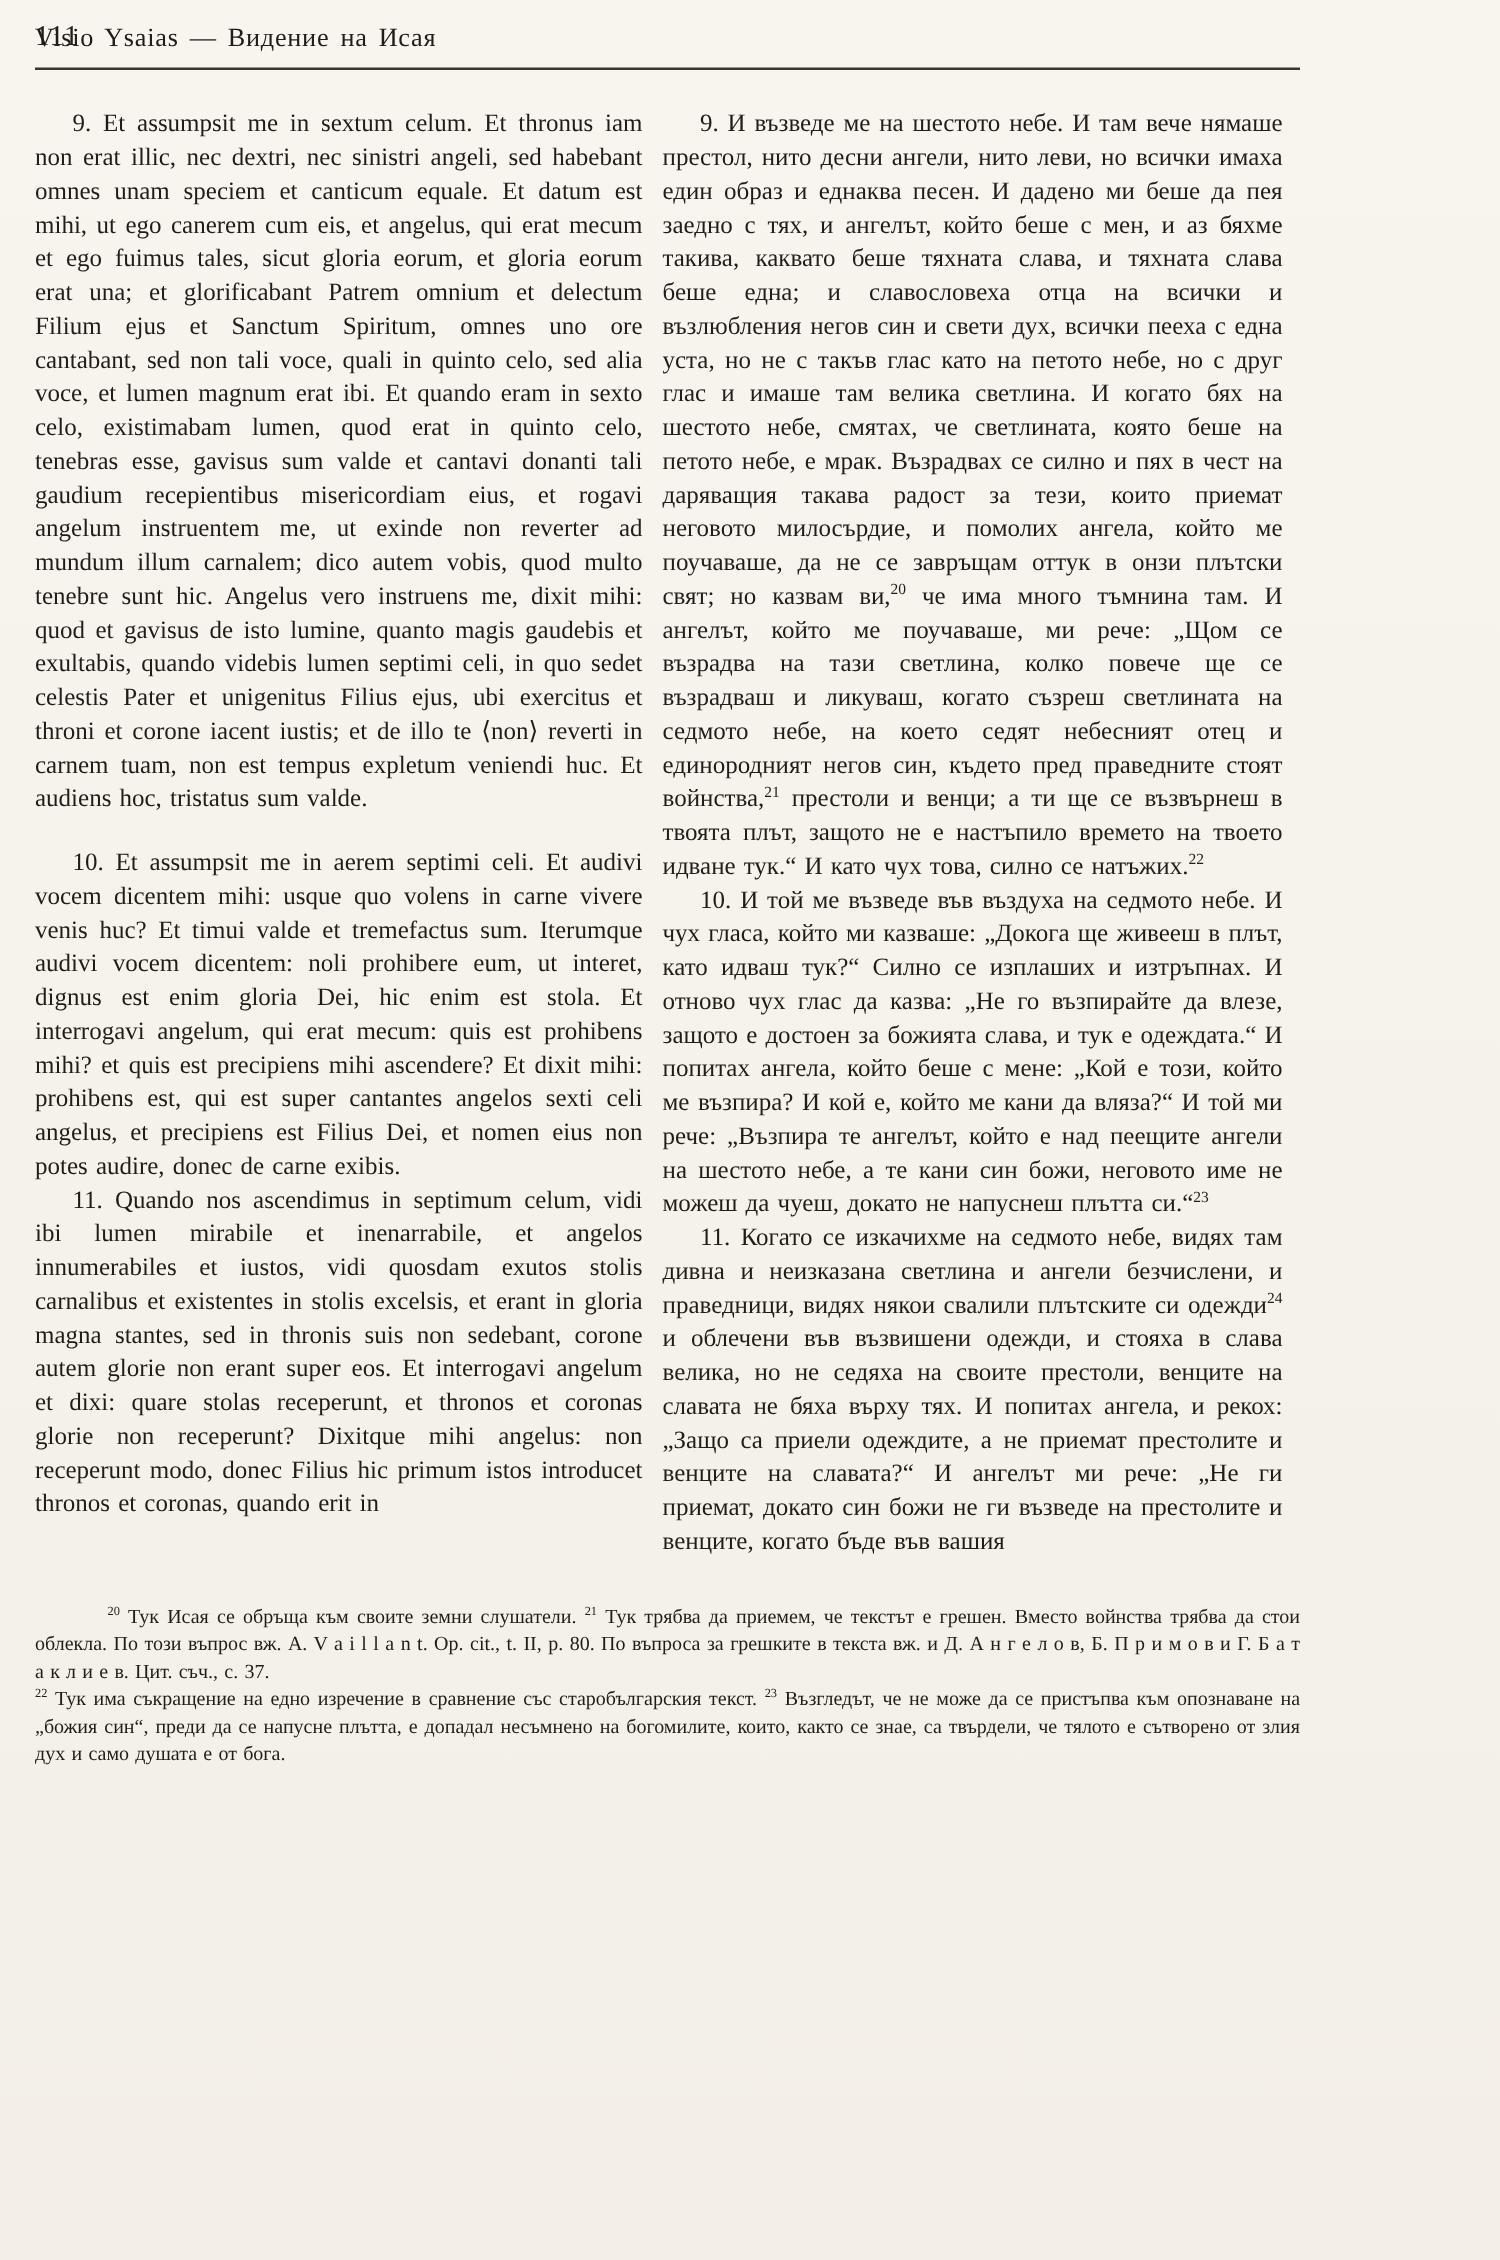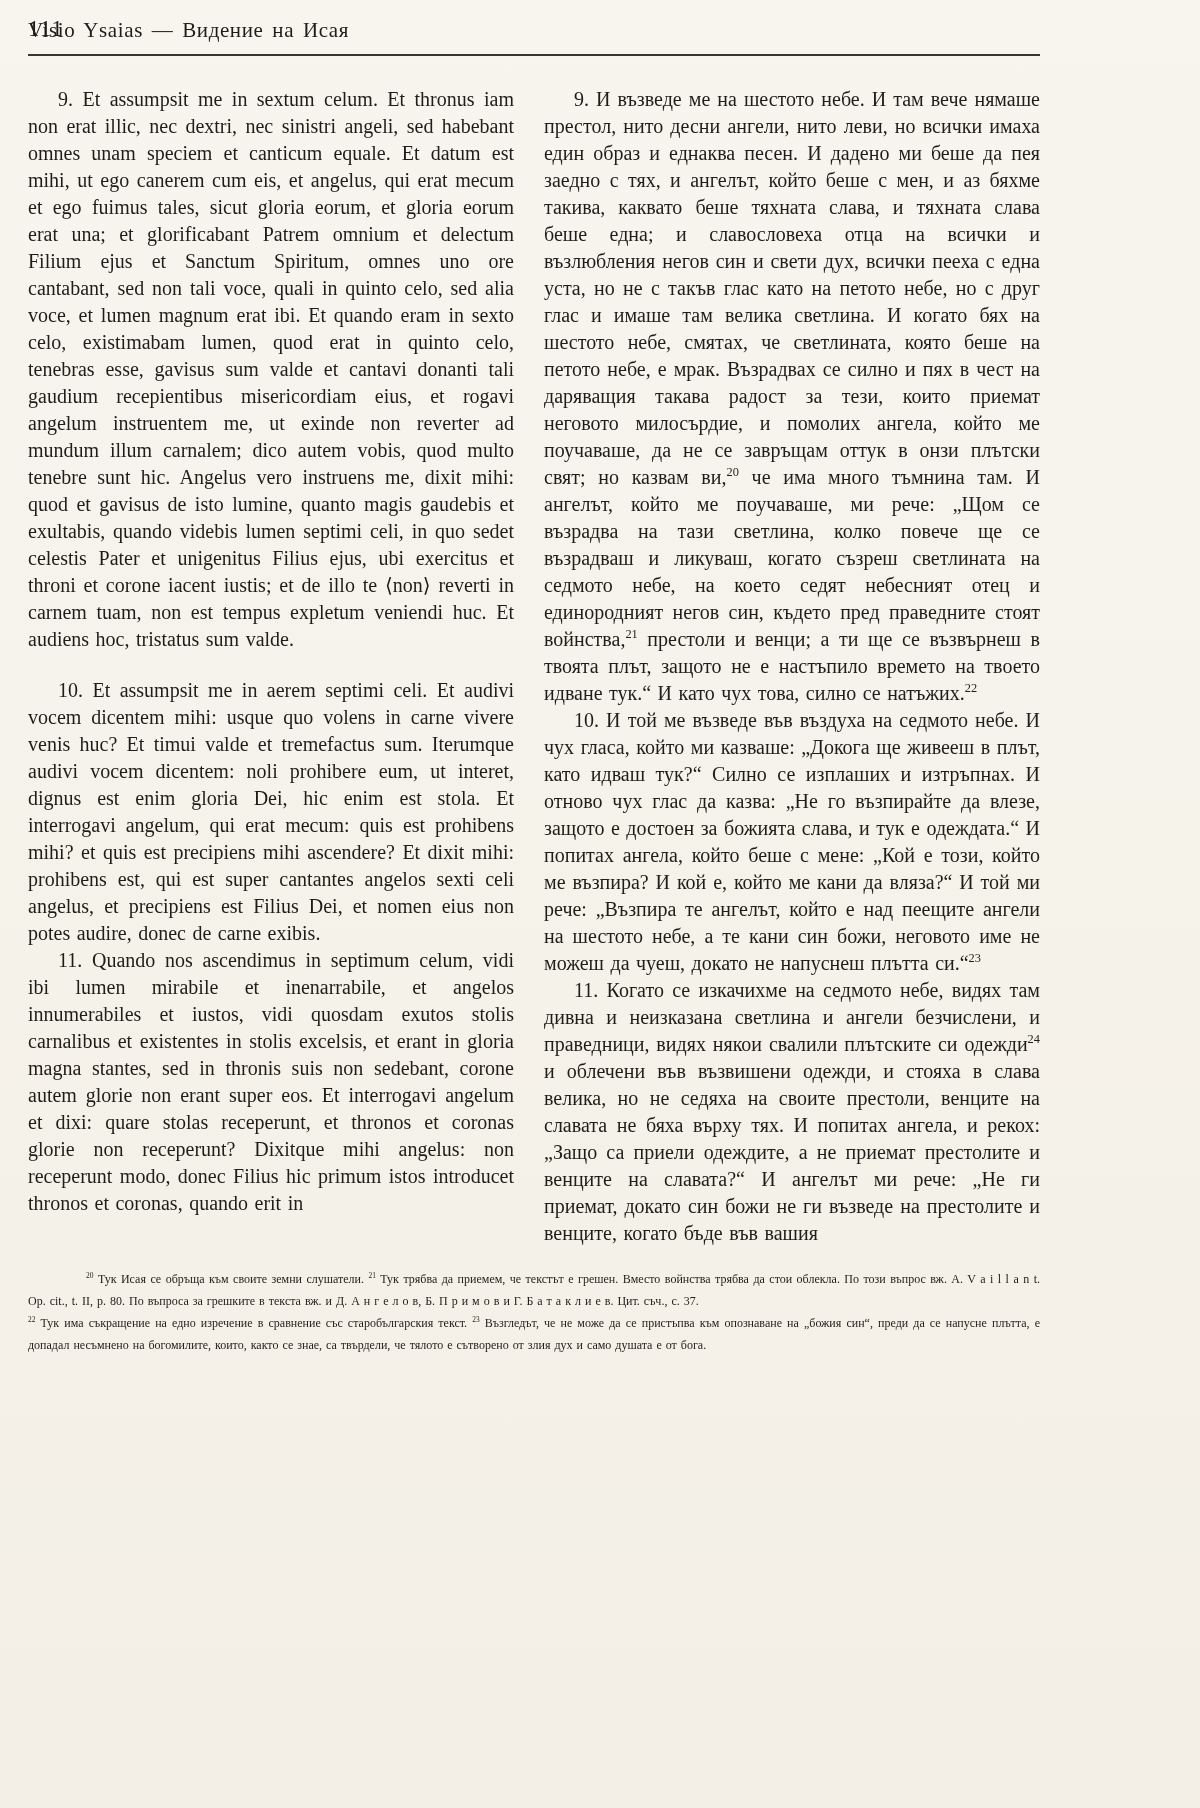--- a/index.html
+++ b/index.html
@@ -38,21 +38,21 @@
     letter-spacing: 0.6px;
     word-spacing: 3px;
     padding-top: 2px;
   }
   .rule {
     border-bottom: 2.5px solid #3a362e;
     margin-top: 6px;
   }
   .columns {
     display: flex;
-    gap: 30px;
+    gap: 16px;
     margin-top: 30px;
   }
   .col {
     text-align: justify;
     font-size: 20px;
     line-height: 27px;
     word-spacing: 1.5px;
   }
   .col-latin { width: 486px; }
   .col-bulgarian { width: 496px; }
@@ -62,22 +62,22 @@
   }
   .col p.gap-before {
     margin-top: 24px;
   }
   sup {
     font-size: 0.62em;
     line-height: 0;
     vertical-align: super;
   }
   .footnotes {
-    margin-top: 21px;
-    font-size: 12px;
+    margin-top: 36px;
+    font-size: 16px;
     line-height: 22px;
     text-align: justify;
     word-spacing: 1px;
   }
   .footnotes p {
     margin: 0;
     text-indent: 0;
   }
   .footnotes p.fn-first {
     text-indent: 58px;

